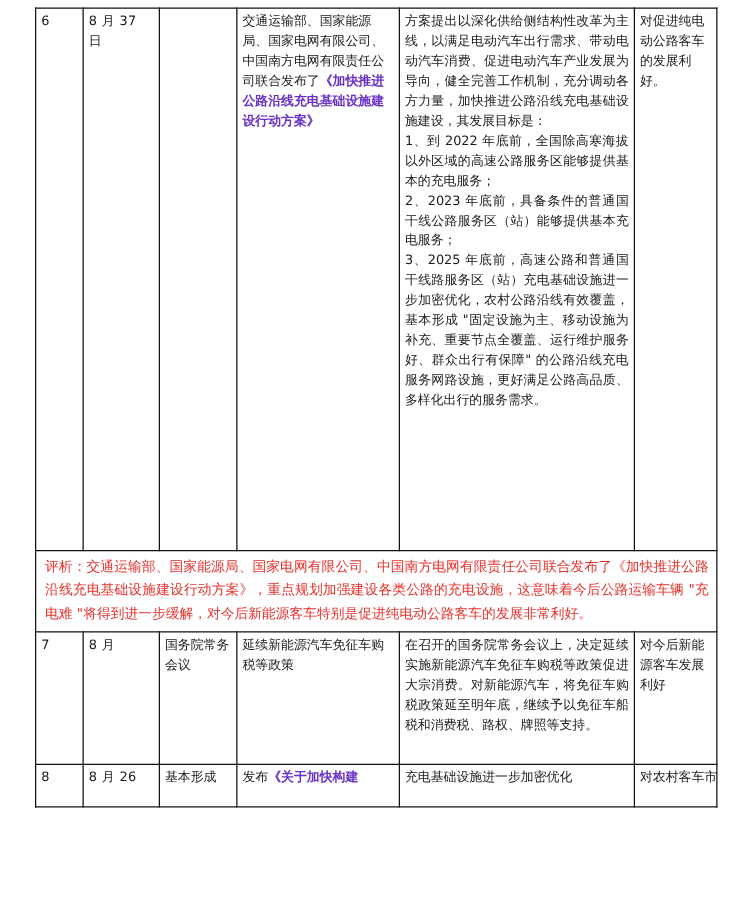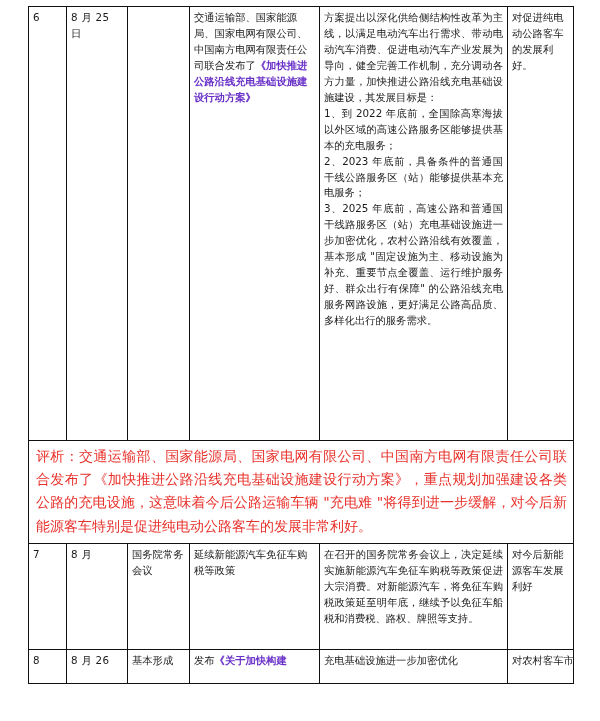--- a/index.html
+++ b/index.html
@@ -77,21 +77,21 @@
     line-height: 1.62;
   }
 
   .doc-link {
     color: #6a31c8;
     font-weight: bold;
   }
 
   tr.comment-row td {
     color: #e8302a;
-    font-size: 14px;
+    font-size: 11px;
     line-height: 1.66;
     padding: 4px 6px 5px 7px;
     text-align: justify;
   }
   tr.comment-row td .lbl {
     color: #e8302a;
   }
 
   tr.row-tall-6 td { height: 428px; }
   tr.row-tall-7 td { height: 100px; }
@@ -110,21 +110,21 @@
         <col class="c-date">
         <col class="c-org">
       <col class="c-title">
         <col class="c-desc">
         <col class="c-eff">
     </colgroup>
     <tbody>
 
       <tr class="row-tall-6">
         <td class="cell-no">6</td>
-        <td class="cell-date">8 月 25 日</td>
+        <td class="cell-date">8 月 37 日</td>
         <td class="cell-org"></td>
         <td class="cell-title"><span>交通运输部、国家能源局、国家电网有限公司、中国南方电网有限责任公司联合发布了</span><span class="doc-link">《加快推进公路沿线充电基础设施建设行动方案》</span></td>
         <td class="cell-desc">方案提出以深化供给侧结构性改革为主线，以满足电动汽车出行需求、带动电动汽车消费、促进电动汽车产业发展为导向，健全完善工作机制，充分调动各方力量，加快推进公路沿线充电基础设施建设，其发展目标是：<br>1、到 2022 年底前，全国除高寒海拔以外区域的高速公路服务区能够提供基本的充电服务；<br>2、2023 年底前，具备条件的普通国干线公路服务区（站）能够提供基本充电服务；<br>3、2025 年底前，高速公路和普通国干线路服务区（站）充电基础设施进一步加密优化，农村公路沿线有效覆盖，基本形成 "固定设施为主、移动设施为补充、重要节点全覆盖、运行维护服务好、群众出行有保障" 的公路沿线充电服务网路设施，更好满足公路高品质、多样化出行的服务需求。</td>
         <td class="cell-eff">对促进纯电动公路客车的发展利好。</td>
       </tr>
 
       <tr class="comment-row">
         <td colspan="6"><span class="lbl">评析：</span><span>交通运输部、国家能源局、国家电网有限公司、中国南方电网有限责任公司联合发布了《加快推进公路沿线充电基础设施建设行动方案》，重点规划加强建设各类公路的充电设施，这意味着今后公路运输车辆 "充电难 "将得到进一步缓解，对今后新能源客车特别是促进纯电动公路客车的发展非常利好。</span></td>
       </tr>
 

